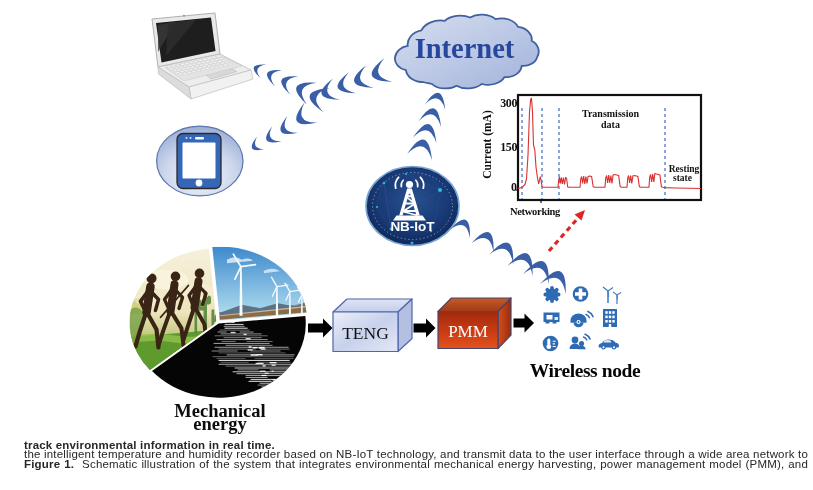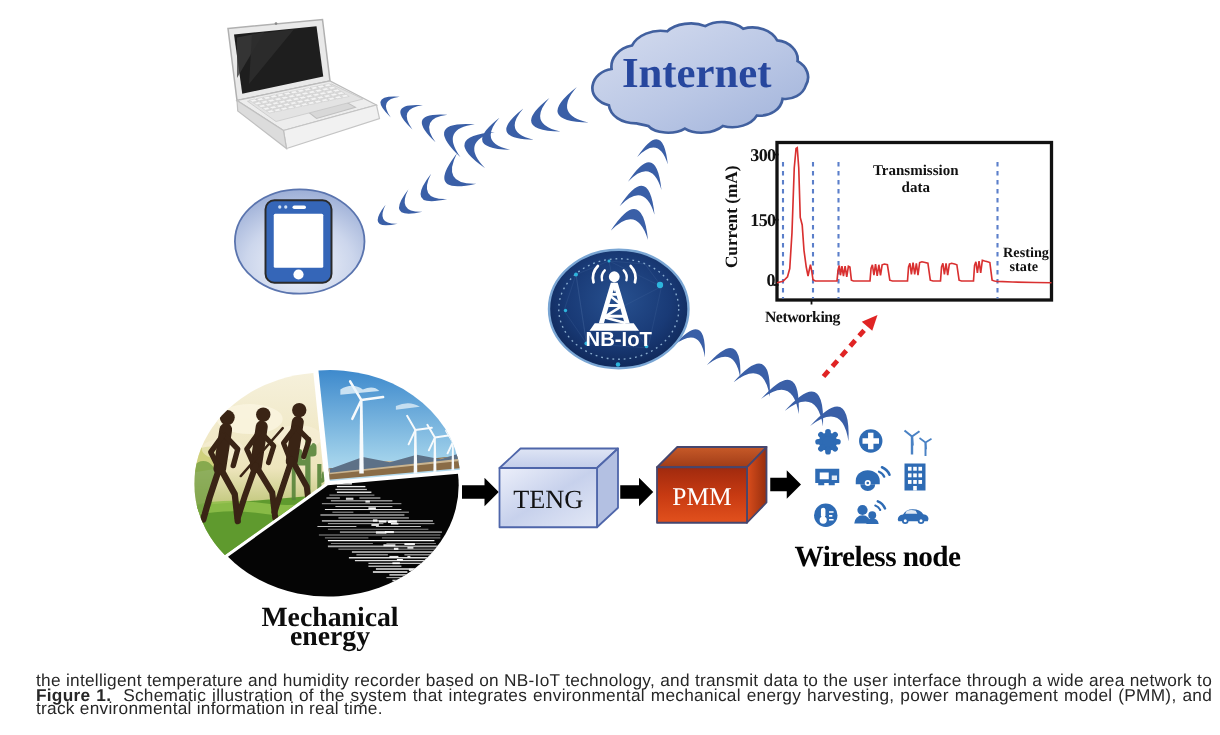--- a/index.html
+++ b/index.html
@@ -563,13 +563,13 @@
     <circle cx="-5" cy="3.2" r="1" fill="#fff"></circle>
         <circle cx="5.5" cy="3.2" r="1" fill="#fff"></circle>
     <path d="M-4,-3.5 Q-1,-4.5 2,-3.5 L3,-1.5 L-5,-1.5 Z" fill="#fff" opacity="0.85"></path>
   </g>
 </g>
 <text x="585" y="377" font-family="'Liberation Serif',serif" font-size="19.5" font-weight="bold" fill="#050505" text-anchor="middle" letter-spacing="-0.4">Wireless node</text>
 </svg>
 
 <div class="cap j" style="top:458px;"><b>Figure 1.</b>&nbsp; Schematic illustration of the system that integrates environmental mechanical energy harvesting, power management model (PMM), and</div>
 <div class="cap j" style="top:448px;">the intelligent temperature and humidity recorder based on NB-IoT technology, and transmit data to the user interface through a wide area network to</div>
-<div class="cap" style="top:467px;">track environmental information in real time.</div>
+<div class="cap" style="top:439px;font-weight:bold;">track environmental information in real time.</div>
 
 </body></html>

